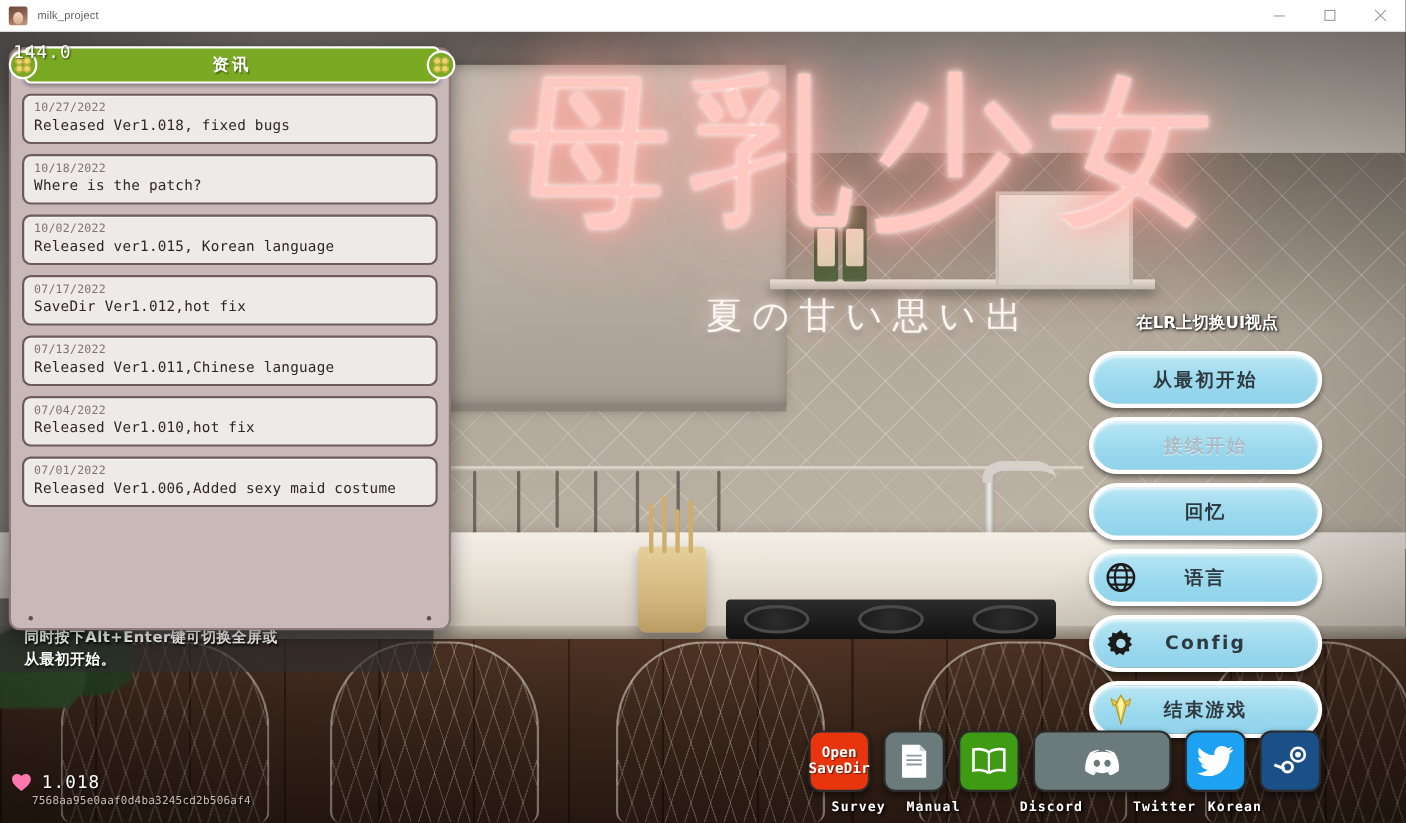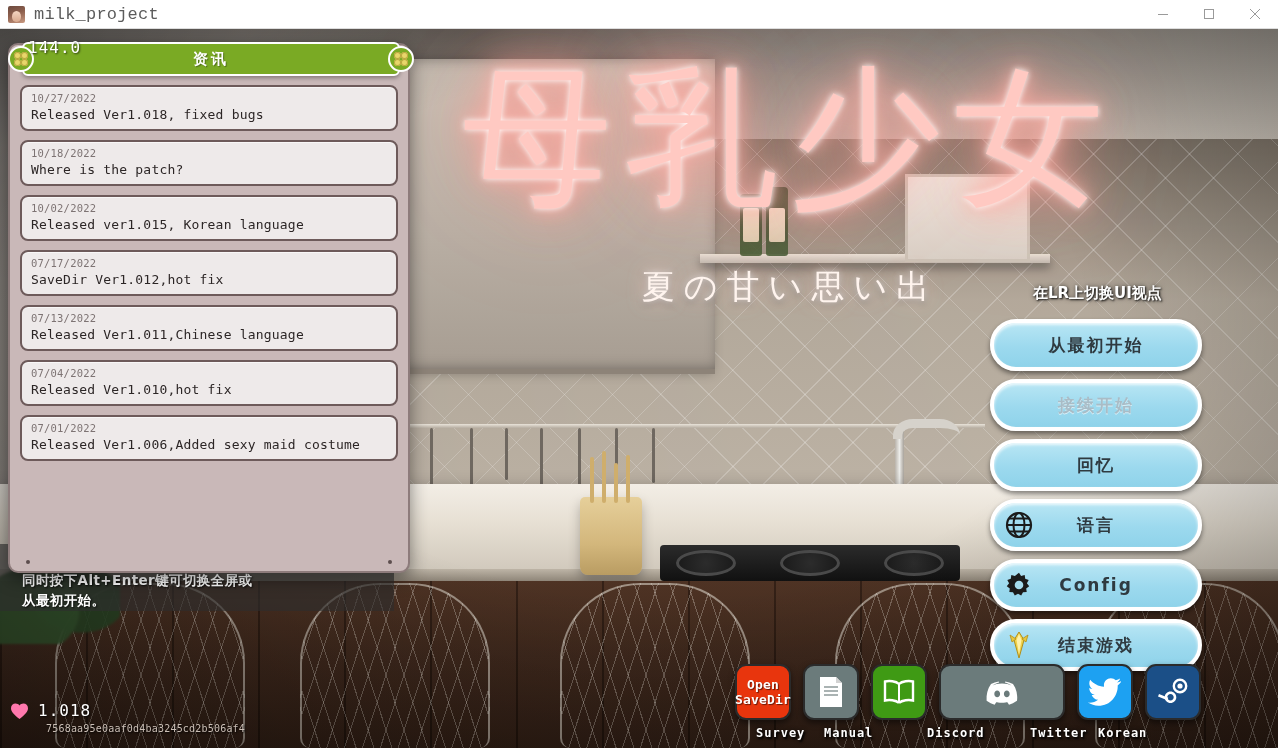--- a/index.html
+++ b/index.html
@@ -23,22 +23,22 @@
     border-radius: 2px; position: relative; overflow: hidden;
     background: linear-gradient(160deg,#6b4a3e 0%,#8d5f4d 45%,#c99a82 100%);
     flex: none;
   }
   .tb-icon::after {
     content:""; position:absolute; left:4px; top:5px; width:9px; height:11px;
     border-radius: 50% 50% 45% 45%;
     background: linear-gradient(180deg,#f4d5c2 0%,#d9a98e 100%);
   }
   .tb-title {
-    font-size: 17px; color: #5c5c5c; letter-spacing: .2px;
-    font-family: Liberation Mono, monospace;
+    font-size: 10px; color: #5c5c5c; letter-spacing: .2px;
+    font-family: Liberation Sans, sans-serif;
   }
   .tb-spacer { flex: 1; }
   .tb-btn {
     width: 46px; height: 29px; display: flex; align-items: center; justify-content: center;
     color: #9a9a9a;
   }
   .tb-btn svg { display: block; }
 
   
   .game {
@@ -273,21 +273,21 @@
     font-size: 13px; color: #2c2626; letter-spacing: .2px;
   }
   .news-dot {
     position:absolute; left: 16px; bottom: 7px; width: 4px; height: 4px;
     border-radius:50%; background:#5d4e4e;
   }
   .news-dot.r { left:auto; right: 16px; }
 
   
   .fps {
-    position: absolute; left: 28px; top: 9px; z-index: 30;
+    position: absolute; left: 12px; top: 9px; z-index: 30;
     font-family: "DejaVu Sans Mono", monospace;
     font-size: 16px; color: #ffffff; letter-spacing: 1px;
     text-shadow: 1px 1px 2px rgba(0,0,0,.65);
   }
 
   
   .keyhint {
     position: absolute; left: 0; top: 515px; width: 394px; height: 67px;
     background: rgba(45,45,45,.62);
     padding: 6px 0 0 22px;
@@ -303,21 +303,21 @@
     position: absolute; left: 10px; top: 672px; display: flex; align-items: flex-end; z-index: 15;
   }
   .heart { width: 19px; height: 18px; position: relative; margin-right: 9px; }
   .heart svg { display:block; }
   .vertxt {
     font-family: "DejaVu Sans Mono", monospace;
     font-size: 16px; color: #ffffff; letter-spacing: 1px;
     text-shadow: 1px 1px 2px rgba(0,0,0,.8);
   }
   .hash {
-    position: absolute; left: 46px; top: 694px; z-index: 15;
+    position: absolute; left: 29px; top: 694px; z-index: 15;
     font-family: "DejaVu Sans Mono", monospace;
     font-size: 10px; color: #cbbfb6; letter-spacing: .2px;
     text-shadow: 1px 1px 2px rgba(0,0,0,.9);
   }
 
   
   .toolbar {
     position: absolute; left: 735px; top: 635px; display: flex; align-items: flex-end; z-index: 18;
   }
   .tool { position: relative; margin-right: 12px; cursor: pointer; }

